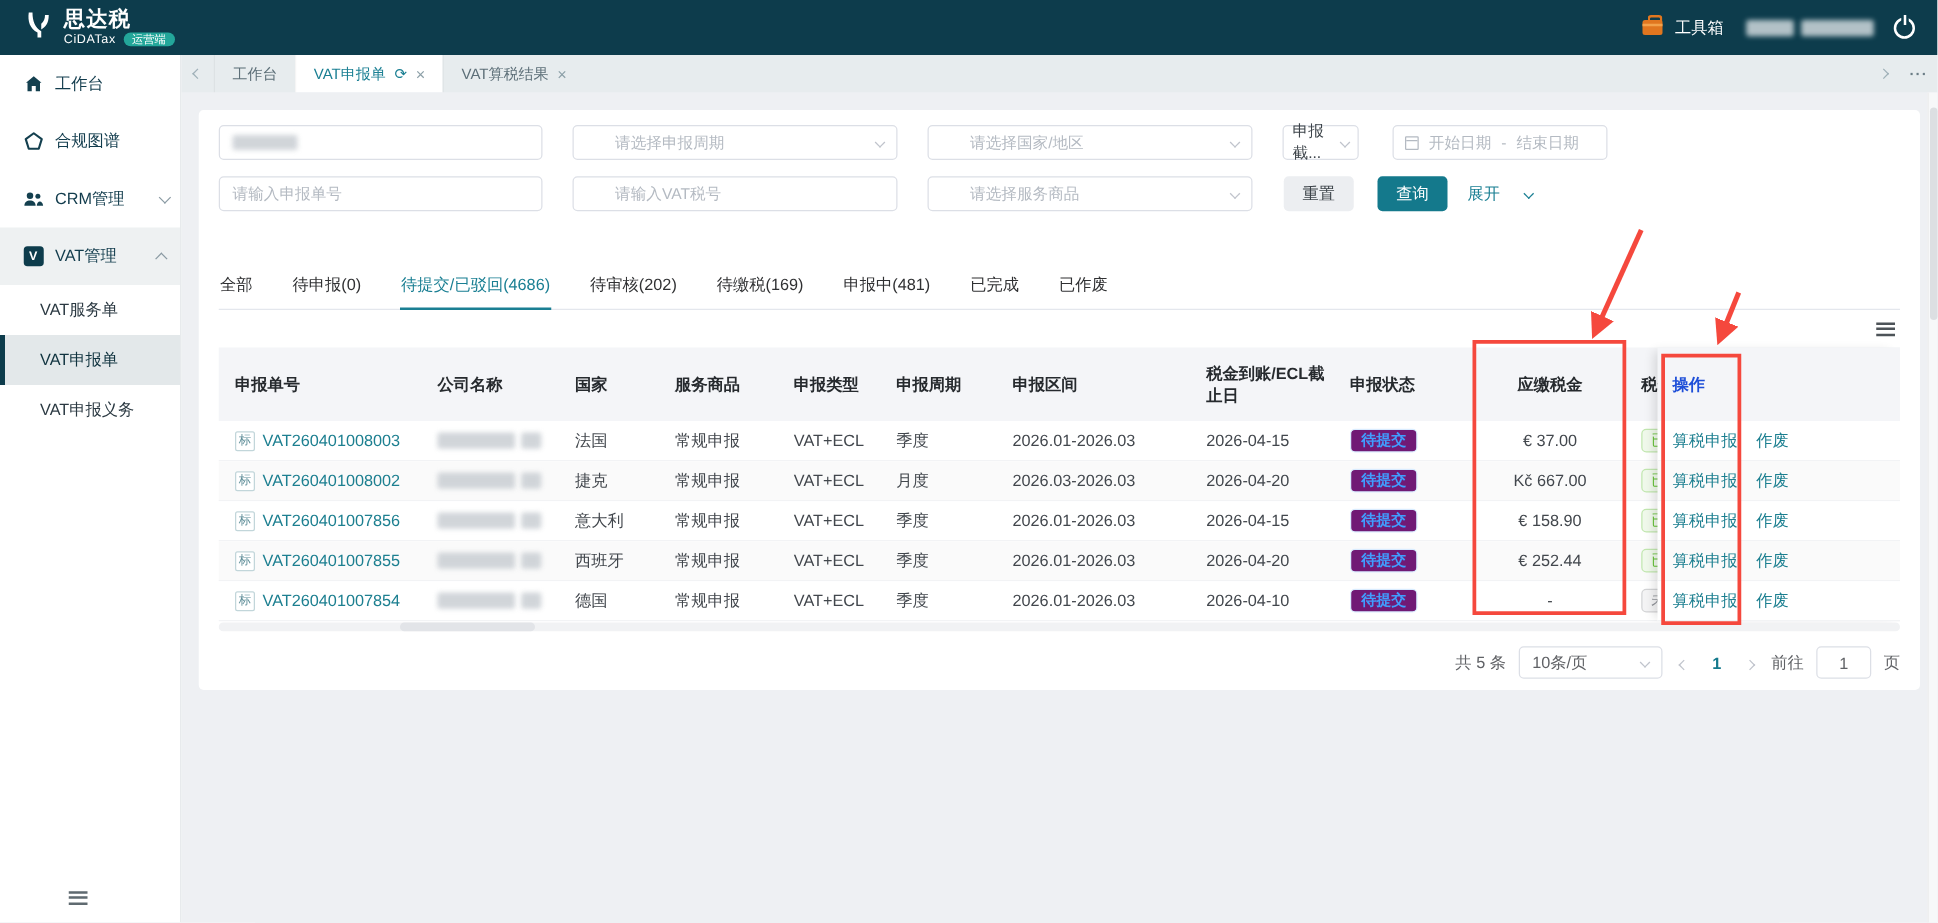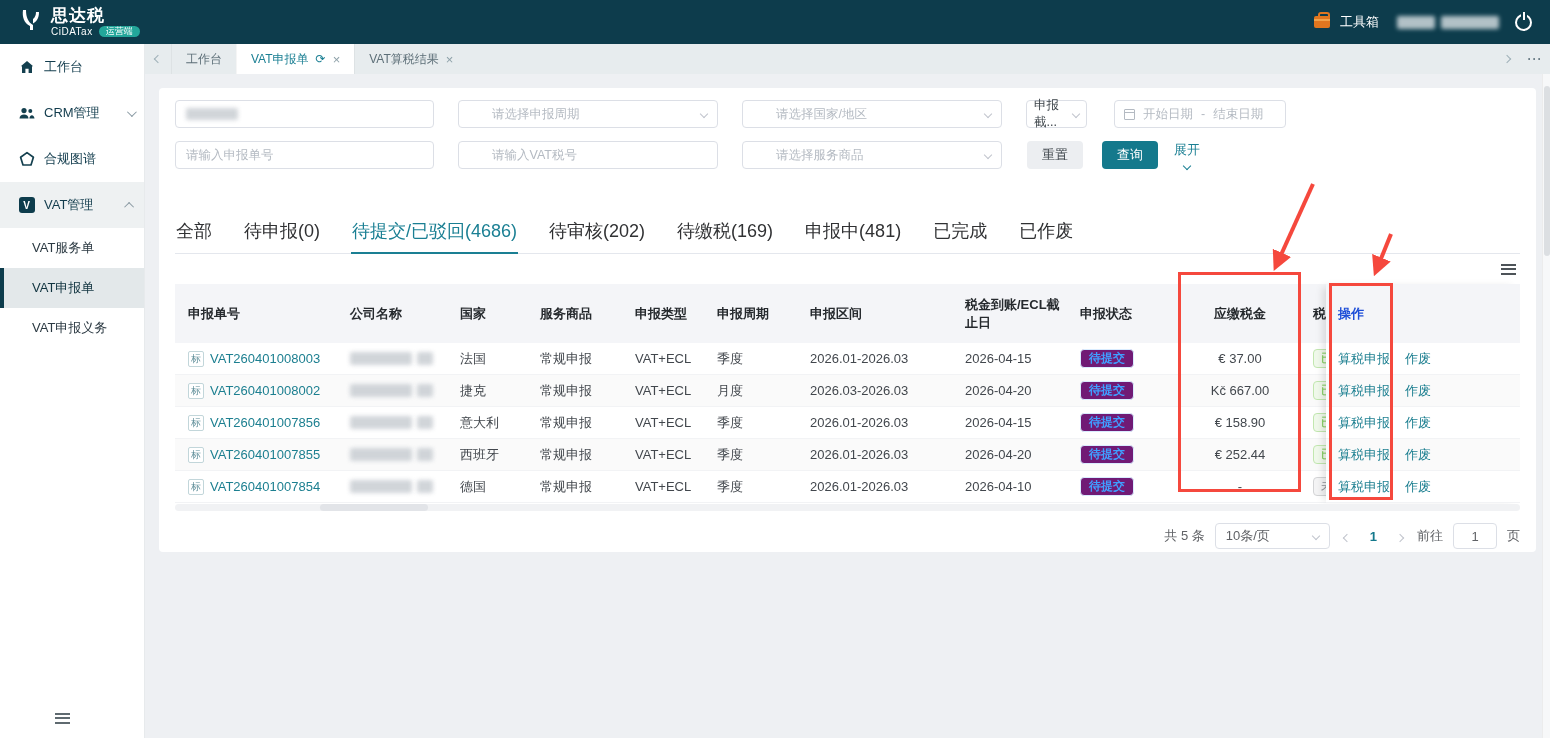--- a/index.html
+++ b/index.html
@@ -64,26 +64,26 @@
   .w-big { width:259px; } .w-big2 { width:260px;padding-left:33px; }
   .f-select { justify-content:space-between; }
   .f-select .chev, .f-date .chev { color:#c0c4cc; transform:rotate(-45deg); margin-left:6px; flex-shrink:0;}
   .f-small { width:61px; padding:0 7px; color:#3c4349;}
   .f-date { width:172px; height:28px; border:1px solid #dcdfe6; border-radius:4px; display:flex; align-items:center; gap:8px; padding:0 9px; color:#b4bac2; font-size:12.5px; margin-left:3px;}
   .cal { width:11px; height:11px; border:1.3px solid #b4bac2; border-radius:1px; position:relative; flex-shrink:0;}
   .cal::before { content:""; position:absolute; top:2px; left:0; right:0; height:1.3px; background:#b4bac2;}
   .btn { height:28px; border-radius:4px; border:none; font-size:13px; cursor:pointer; padding:0 15px;}
   .btn-reset { background:#eceef1; color:#3c4349; margin-left:1px;}
   .btn-search { background:#14798c; color:#fff; margin-left:-5px;}
-  .expand { color:#1a7f93; cursor:pointer; display:flex; align-items:center; gap:4px; margin-left:-8px;flex-direction:column;}
+  .expand { color:#1a7f93; cursor:pointer; display:flex; align-items:center; gap:20px; margin-left:-8px;}
   .expand .chev { transform:rotate(-45deg); }
 
   
   .stabs { display:flex; gap:30px; margin-top:42px; border-bottom:1px solid #e4e7ed; }
-  .stab { padding:8px 1px 10px; cursor:pointer; color:#303133; position:relative; font-size:18px;}
+  .stab { padding:8px 1px 10px; cursor:pointer; color:#303133; position:relative; font-size:13px;}
   .stab.active { color:#1a7f93; }
   .stab.active::after { content:""; position:absolute; left:0; right:0; bottom:-1px; height:2px; background:#1a7f93; }
 
   
   .t-toolbar { height:30px; display:flex; align-items:center; justify-content:flex-end; padding-right:4px;}
   .cfg-icon { width:15px; cursor:pointer;}
   .cfg-icon i { display:block; height:2px; background:#4d5358; margin:2.5px 0;}
 
   
   .table-wrap { position:relative; }
@@ -163,37 +163,37 @@
         <div class="sb-item">
           <span class="sb-icon">
             <svg width="16" height="16" viewBox="0 0 16 16">
               <path d="M8 2 L14.2 7.2 L13 7.2 L13 14 L9.6 14 L9.6 9.8 L6.4 9.8 L6.4 14 L3 14 L3 7.2 L1.8 7.2 Z" fill="#14404f"></path>
             </svg>
           </span>
           <span>工作台</span>
         </div>
         <div class="sb-item">
           <span class="sb-icon">
+            <svg width="16" height="16" viewBox="0 0 16 16">
+              <path d="M8 1.6 L14.4 6.3 L12 14 L4 14 L1.6 6.3 Z" fill="none" stroke="#14404f" stroke-width="1.7" stroke-linejoin="round"></path>
+            </svg>
+          </span>
+          <span>合规图谱</span>
+        </div>
+        <div class="sb-item">
+          <span class="sb-icon">
             <svg width="17" height="16" viewBox="0 0 17 16">
               <circle cx="6" cy="5.6" r="2.6" fill="#14404f"></circle>
               <path d="M1.5 13.5 c0-2.6 2-4.1 4.5-4.1 s4.5 1.5 4.5 4.1 Z" fill="#14404f"></path>
               <circle cx="12.3" cy="6" r="2" fill="#14404f"></circle>
               <path d="M11.4 13.5 c.1-2 1.1-3.3 2.5-3.3 1.3 0 2.4 1.3 2.6 3.3 Z" fill="#14404f"></path>
             </svg>
           </span>
           <span>CRM管理</span>
           <i class="sb-arrow down"></i>
-        </div>
-        <div class="sb-item">
-          <span class="sb-icon">
-            <svg width="16" height="16" viewBox="0 0 16 16">
-              <path d="M8 1.6 L14.4 6.3 L12 14 L4 14 L1.6 6.3 Z" fill="none" stroke="#14404f" stroke-width="1.7" stroke-linejoin="round"></path>
-            </svg>
-          </span>
-          <span>合规图谱</span>
         </div>
         <div class="sb-item hl">
           <span class="sb-icon">
             <span class="vat-sq">V</span>
           </span>
           <span>VAT管理</span>
           <i class="sb-arrow up"></i>
         </div>
         <div class="sb-sub">
           <span>VAT服务单</span>

